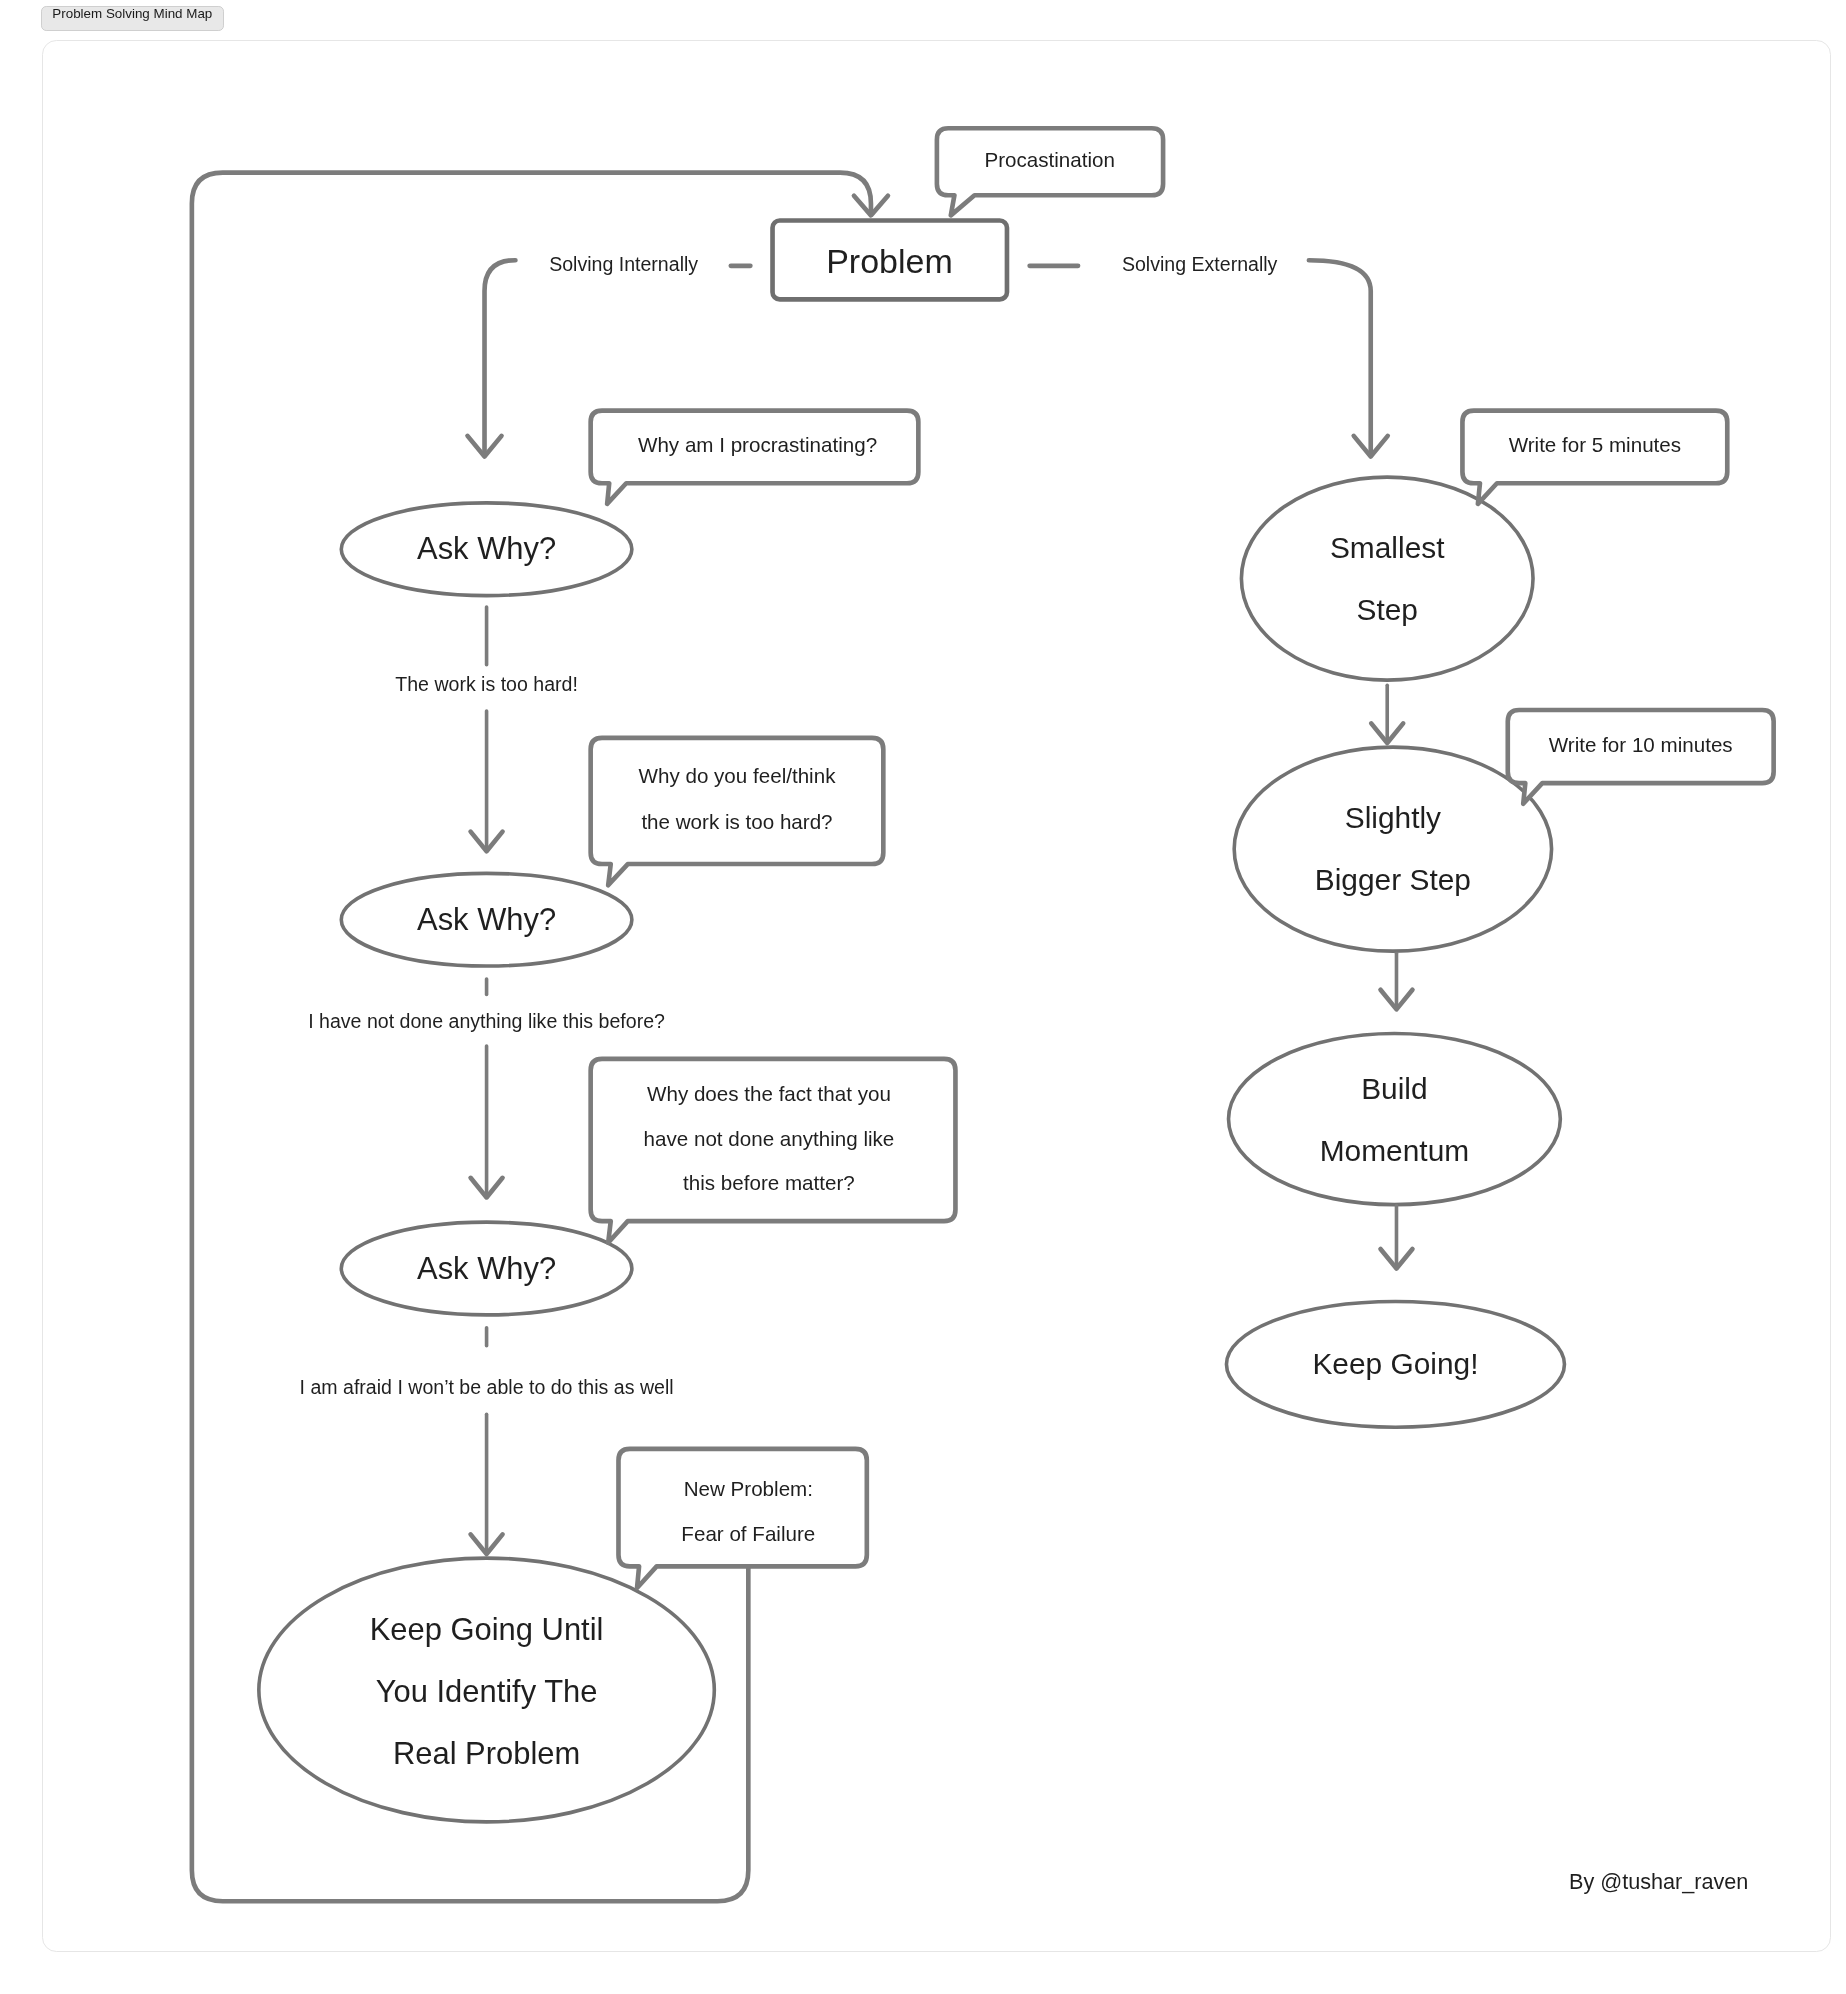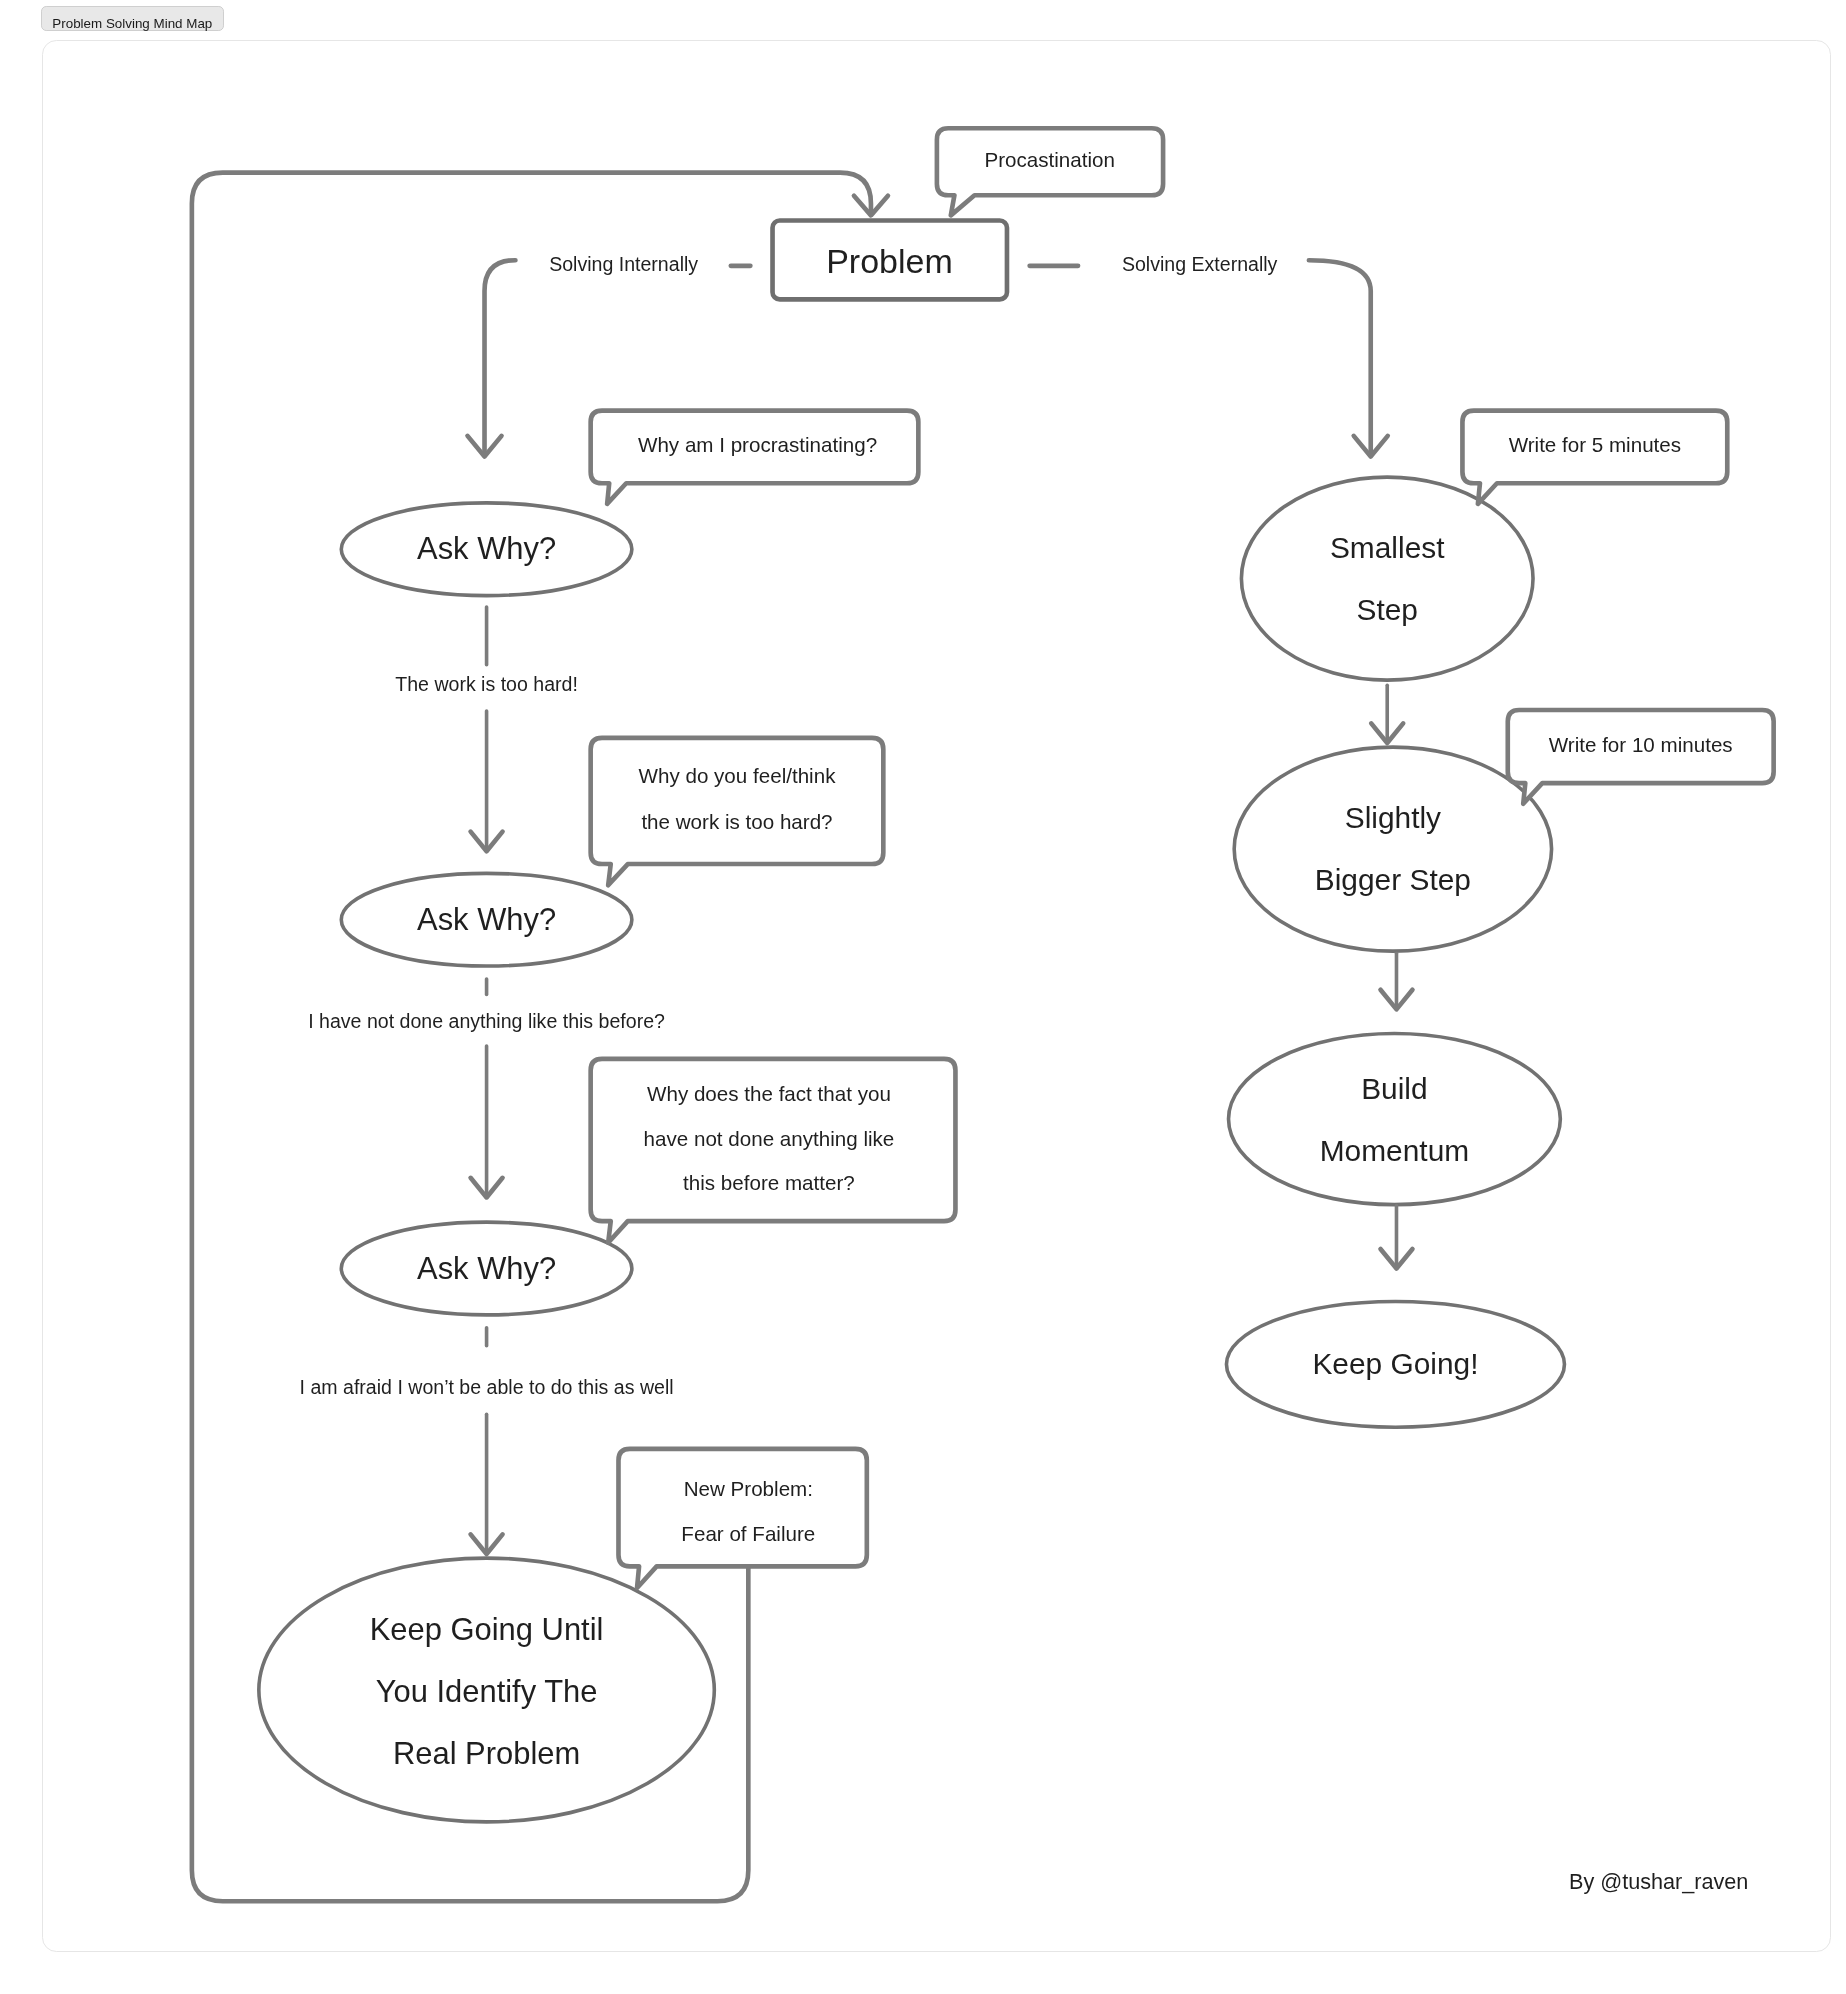--- a/index.html
+++ b/index.html
@@ -22,21 +22,21 @@
     inset: 0;
   }
 
   #title-tab {
     position: absolute;
     left: 41px;
     top: 6.2px;
     height: 23px;
     padding: 0 10.3px;
     display: flex;
-    align-items: flex-end;
+    align-items: flex-start;
     background: #e8e8e8;
     border: 0.5px solid #cfcfcf;
     border-radius: 5.2px;
     font-size: 13.4px;
     color: #1a1a1a;
     line-height: 1;
     white-space: nowrap;
     z-index: 5;
   }
 

